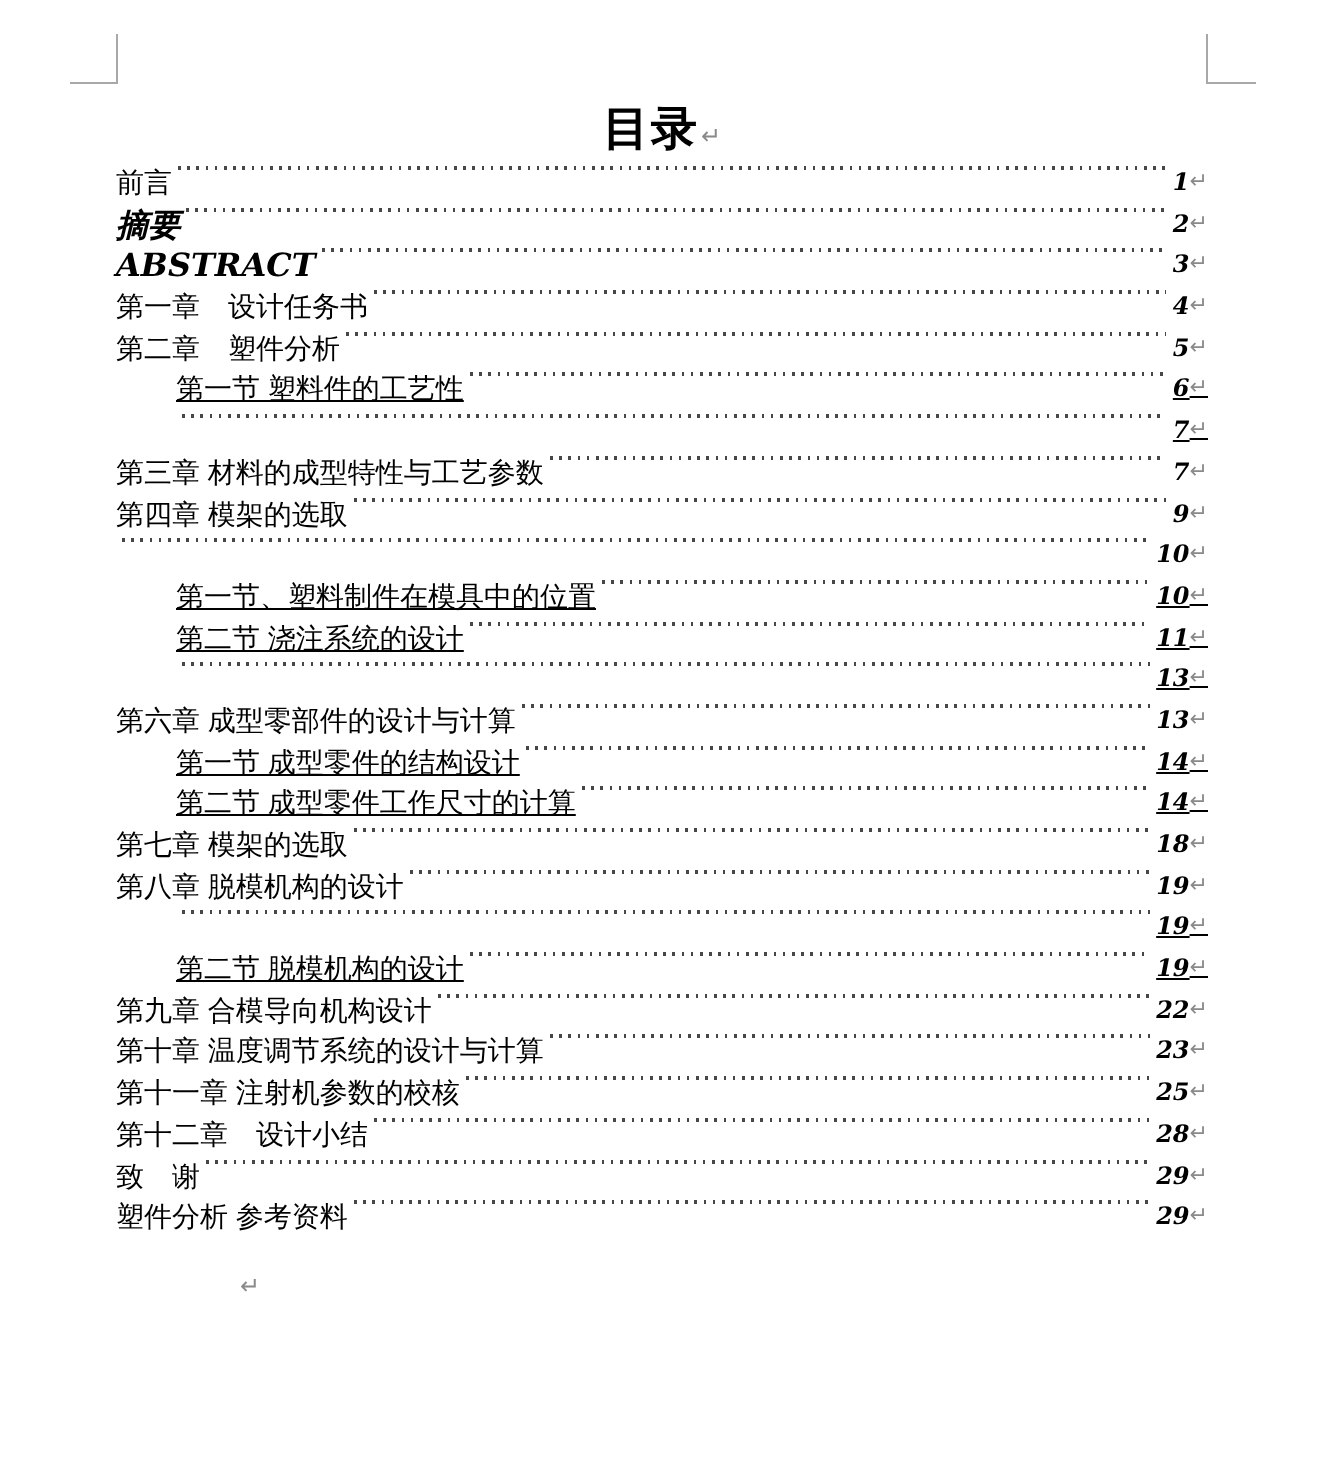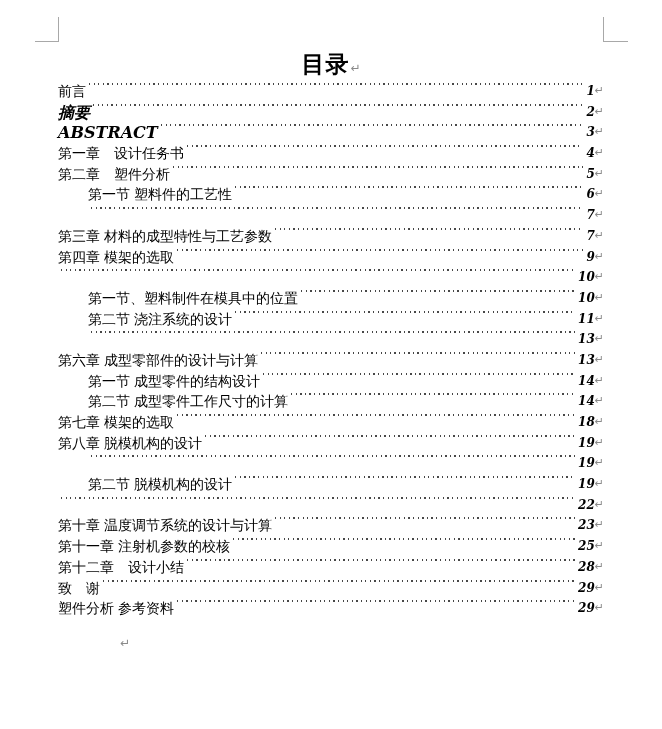--- a/index.html
+++ b/index.html
@@ -33,21 +33,21 @@
   
   .toc{
     position:absolute;left:58px;top:83px;width:546px;
   }
   .toc-row{
     display:flex;align-items:flex-start;
     height:20.7px;
     font-size:14px;
     white-space:pre;
   }
-  .toc-row.level-2{padding-left:30px;}
+  .toc-row.level-2{padding-left:30px;text-decoration:underline;}
   .toc-label{flex:0 0 auto;line-height:17px;}
   .toc-label.script{
     font-family:"DejaVu Serif", serif;
     font-style:italic;font-weight:bold;
     font-size:16px;
   }
   .leader{
     flex:1 1 auto;
     height:2px;
     margin:0 3px 4px 3px;
@@ -97,21 +97,21 @@
       <div class="toc-row level-2"><span class="toc-label">第一节、塑料制件在模具中的位置</span><span class="leader"></span><span class="toc-page">10</span><span class="toc-return">↵</span></div>
       <div class="toc-row level-2"><span class="toc-label">第二节 浇注系统的设计</span><span class="leader"></span><span class="toc-page">11</span><span class="toc-return">↵</span></div>
       <div class="toc-row level-2"><span class="leader"></span><span class="toc-page">13</span><span class="toc-return">↵</span></div>
       <div class="toc-row level-1"><span class="toc-label">第六章 成型零部件的设计与计算</span><span class="leader"></span><span class="toc-page">13</span><span class="toc-return">↵</span></div>
       <div class="toc-row level-2"><span class="toc-label">第一节 成型零件的结构设计</span><span class="leader"></span><span class="toc-page">14</span><span class="toc-return">↵</span></div>
       <div class="toc-row level-2"><span class="toc-label">第二节 成型零件工作尺寸的计算</span><span class="leader"></span><span class="toc-page">14</span><span class="toc-return">↵</span></div>
       <div class="toc-row level-1"><span class="toc-label">第七章 模架的选取</span><span class="leader"></span><span class="toc-page">18</span><span class="toc-return">↵</span></div>
       <div class="toc-row level-1"><span class="toc-label">第八章 脱模机构的设计</span><span class="leader"></span><span class="toc-page">19</span><span class="toc-return">↵</span></div>
       <div class="toc-row level-2"><span class="leader"></span><span class="toc-page">19</span><span class="toc-return">↵</span></div>
       <div class="toc-row level-2"><span class="toc-label">第二节 脱模机构的设计</span><span class="leader"></span><span class="toc-page">19</span><span class="toc-return">↵</span></div>
-      <div class="toc-row level-1"><span class="leader"></span><span class="toc-page">22</span><span class="toc-return">↵</span></div>
+      <div class="toc-row level-1"><span class="toc-label">第九章 合模导向机构设计</span><span class="leader"></span><span class="toc-page">22</span><span class="toc-return">↵</span></div>
       <div class="toc-row level-1"><span class="toc-label">第十章 温度调节系统的设计与计算</span><span class="leader"></span><span class="toc-page">23</span><span class="toc-return">↵</span></div>
       <div class="toc-row level-1"><span class="toc-label">第十一章 注射机参数的校核</span><span class="leader"></span><span class="toc-page">25</span><span class="toc-return">↵</span></div>
       <div class="toc-row level-1"><span class="toc-label">第十二章　设计小结</span><span class="leader"></span><span class="toc-page">28</span><span class="toc-return">↵</span></div>
       <div class="toc-row level-1"><span class="toc-label">致　谢</span><span class="leader"></span><span class="toc-page">29</span><span class="toc-return">↵</span></div>
       <div class="toc-row level-1"><span class="toc-label">塑件分析 参考资料</span><span class="leader"></span><span class="toc-page">29</span><span class="toc-return">↵</span></div>
     </div>
 
   <div class="tail-pilcrow">↵</div>
 
 </div>

